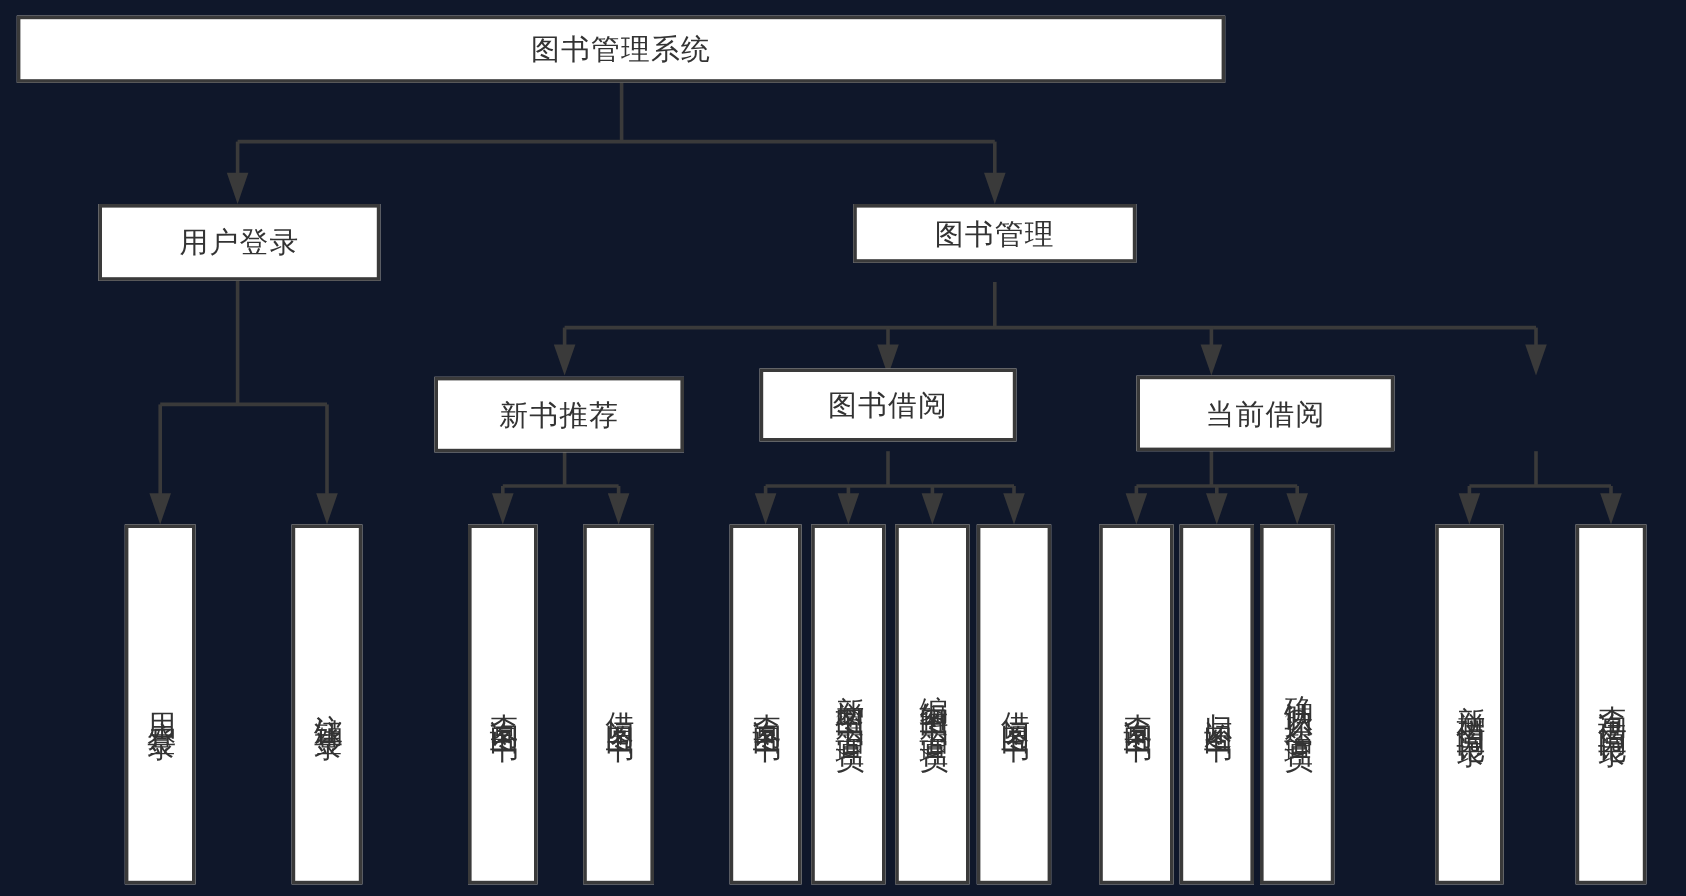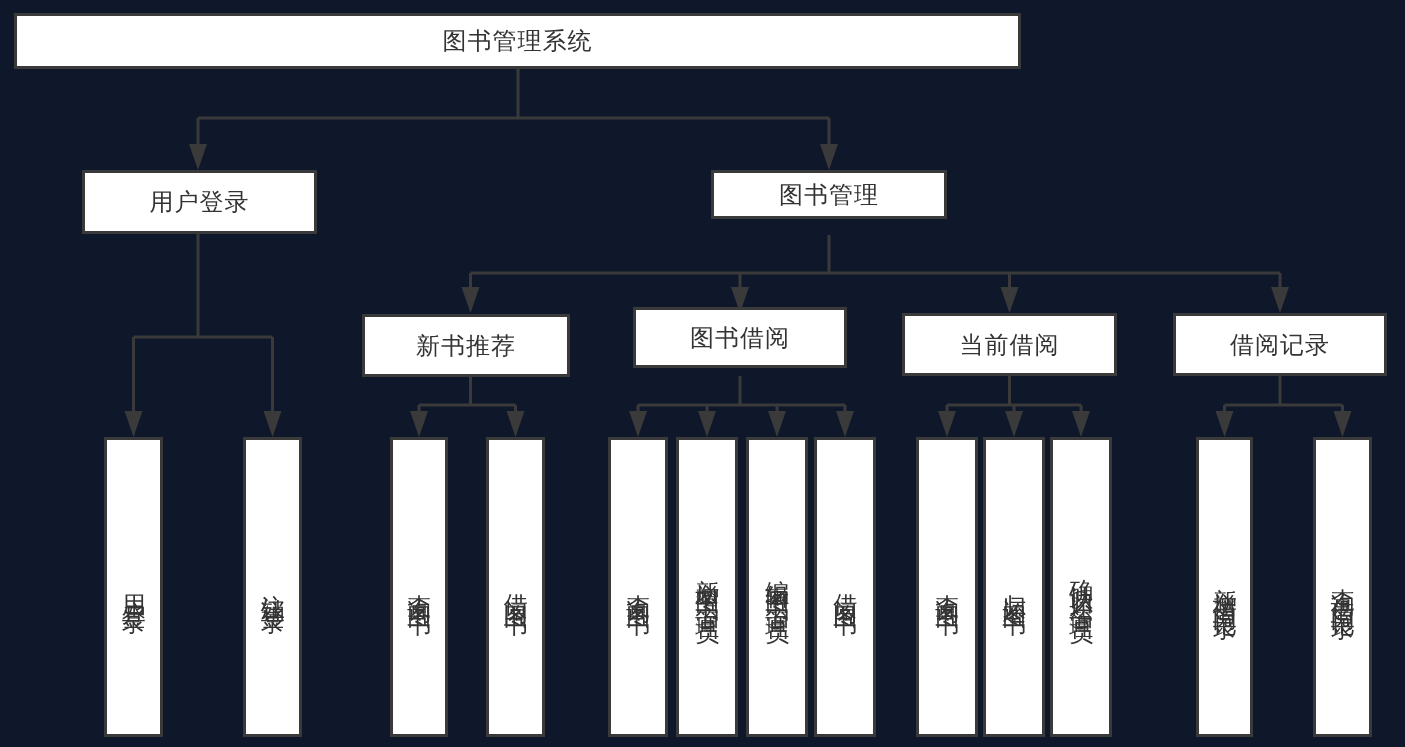--- a/index.html
+++ b/index.html
@@ -127,25 +127,22 @@
   <div class="node" style="left:711px; top:170px; width:236px; height:49px;">
     <span class="hlabel">图书管理</span>
   </div>
 
   <div class="node" style="left:362px; top:314px; width:208px; height:63px;">
     <span class="hlabel">新书推荐</span>
   </div>
   <div class="node" style="left:633px; top:307px; width:214px; height:61px;">
     <span class="hlabel">图书借阅</span>
   </div>
-  <div class="node" style="left:902px; top:313px; width:215px; height:63px;">
+  <div class="node" style="left:947px; top:313px; width:215px; height:63px;">
     <span class="hlabel">当前借阅</span>
-  </div>
-  <div class="node" style="left:1173px; top:313px; width:214px; height:63px;">
-    <span class="hlabel">借阅记录</span>
   </div>
 
   <div class="leaf" style="left:104px; top:437px; width:59px; height:300px;">
     <span class="vlabel">用户登录</span>
   </div>
   <div class="leaf" style="left:243px; top:437px; width:59px; height:300px;">
     <span class="vlabel">注销登录</span>
   </div>
 
   <div class="leaf" style="left:390px; top:437px; width:58px; height:300px;">

